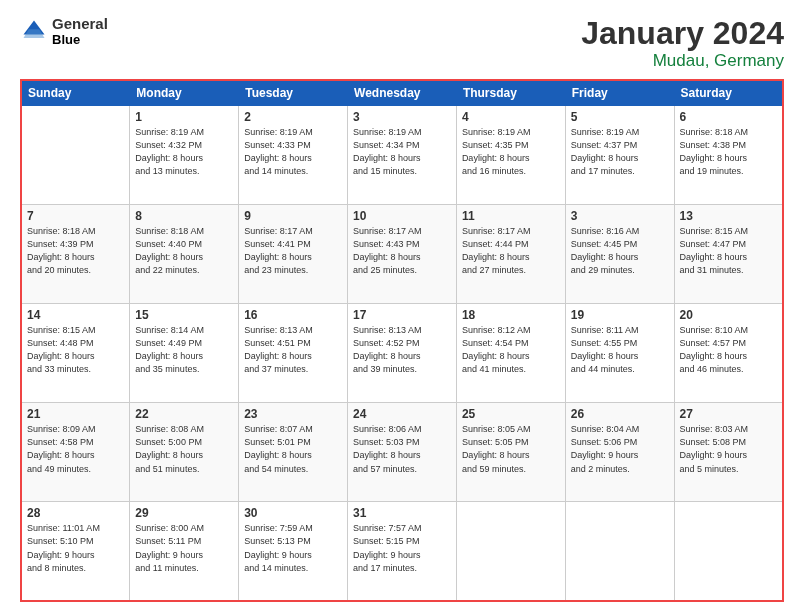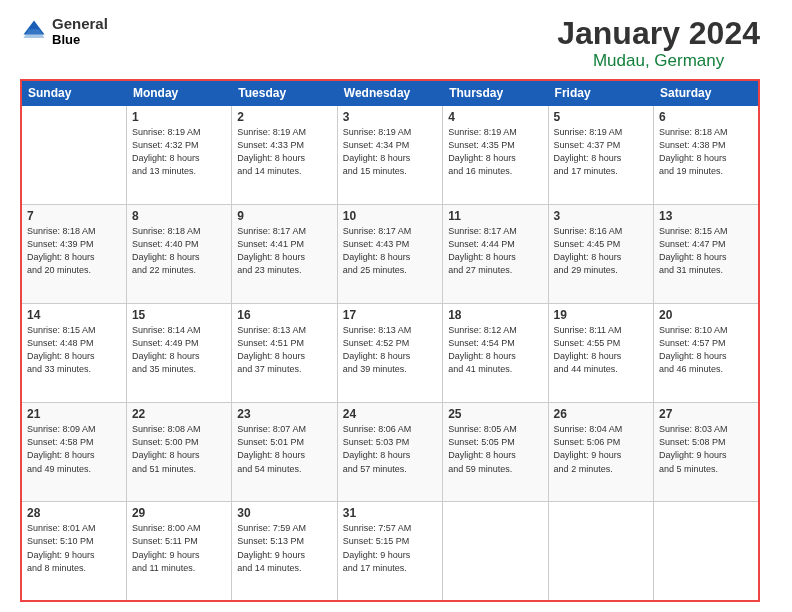--- a/index.html
+++ b/index.html
@@ -6,21 +6,21 @@
     body {
       font-family: Arial, sans-serif;
       background: #fff;
       width: 792px;
       height: 612px;
       overflow: hidden;
     }
     .page {
       width: 792px;
       height: 612px;
-      padding: 16px 32px 10px 20px;
+      padding: 16px 8px 10px 20px;
       display: flex;
       flex-direction: column;
     }
     .header {
       display: flex;
       justify-content: space-between;
       align-items: flex-start;
       margin-bottom: 8px;
     }
     .logo {
@@ -41,21 +41,21 @@
     .logo-blue {
       font-size: 13px;
       font-weight: bold;
       color: #000000;
     }
     .logo-icon {
       width: 28px;
       height: 28px;
     }
     .title-block {
-      text-align: center;
+      text-align: right;
     }
     .month-title {
       font-size: 32px;
       font-weight: bold;
       color: #333;
       line-height: 1.1;
     }
     .subtitle {
       font-size: 17px;
       color: #15803d;
@@ -329,21 +329,21 @@
             <span class="day-num">27</span>
             <div class="day-info" style="white-space: pre-line;">Sunrise: 8:03 AM
 Sunset: 5:08 PM
 Daylight: 9 hours
 and 5 minutes.</div>
           </td>
         </tr>
         <tr>
           <td>
             <span class="day-num">28</span>
-            <div class="day-info" style="white-space: pre-line;">Sunrise: 8:01 AM
+            <div class="day-info" style="white-space: pre-line;">Sunrise: 11:01 AM
 Sunset: 5:10 PM
 Daylight: 9 hours
 and 8 minutes.</div>
           </td>
           <td>
             <span class="day-num">29</span>
             <div class="day-info" style="white-space: pre-line;">Sunrise: 8:00 AM
 Sunset: 5:11 PM
 Daylight: 9 hours
 and 11 minutes.</div>

